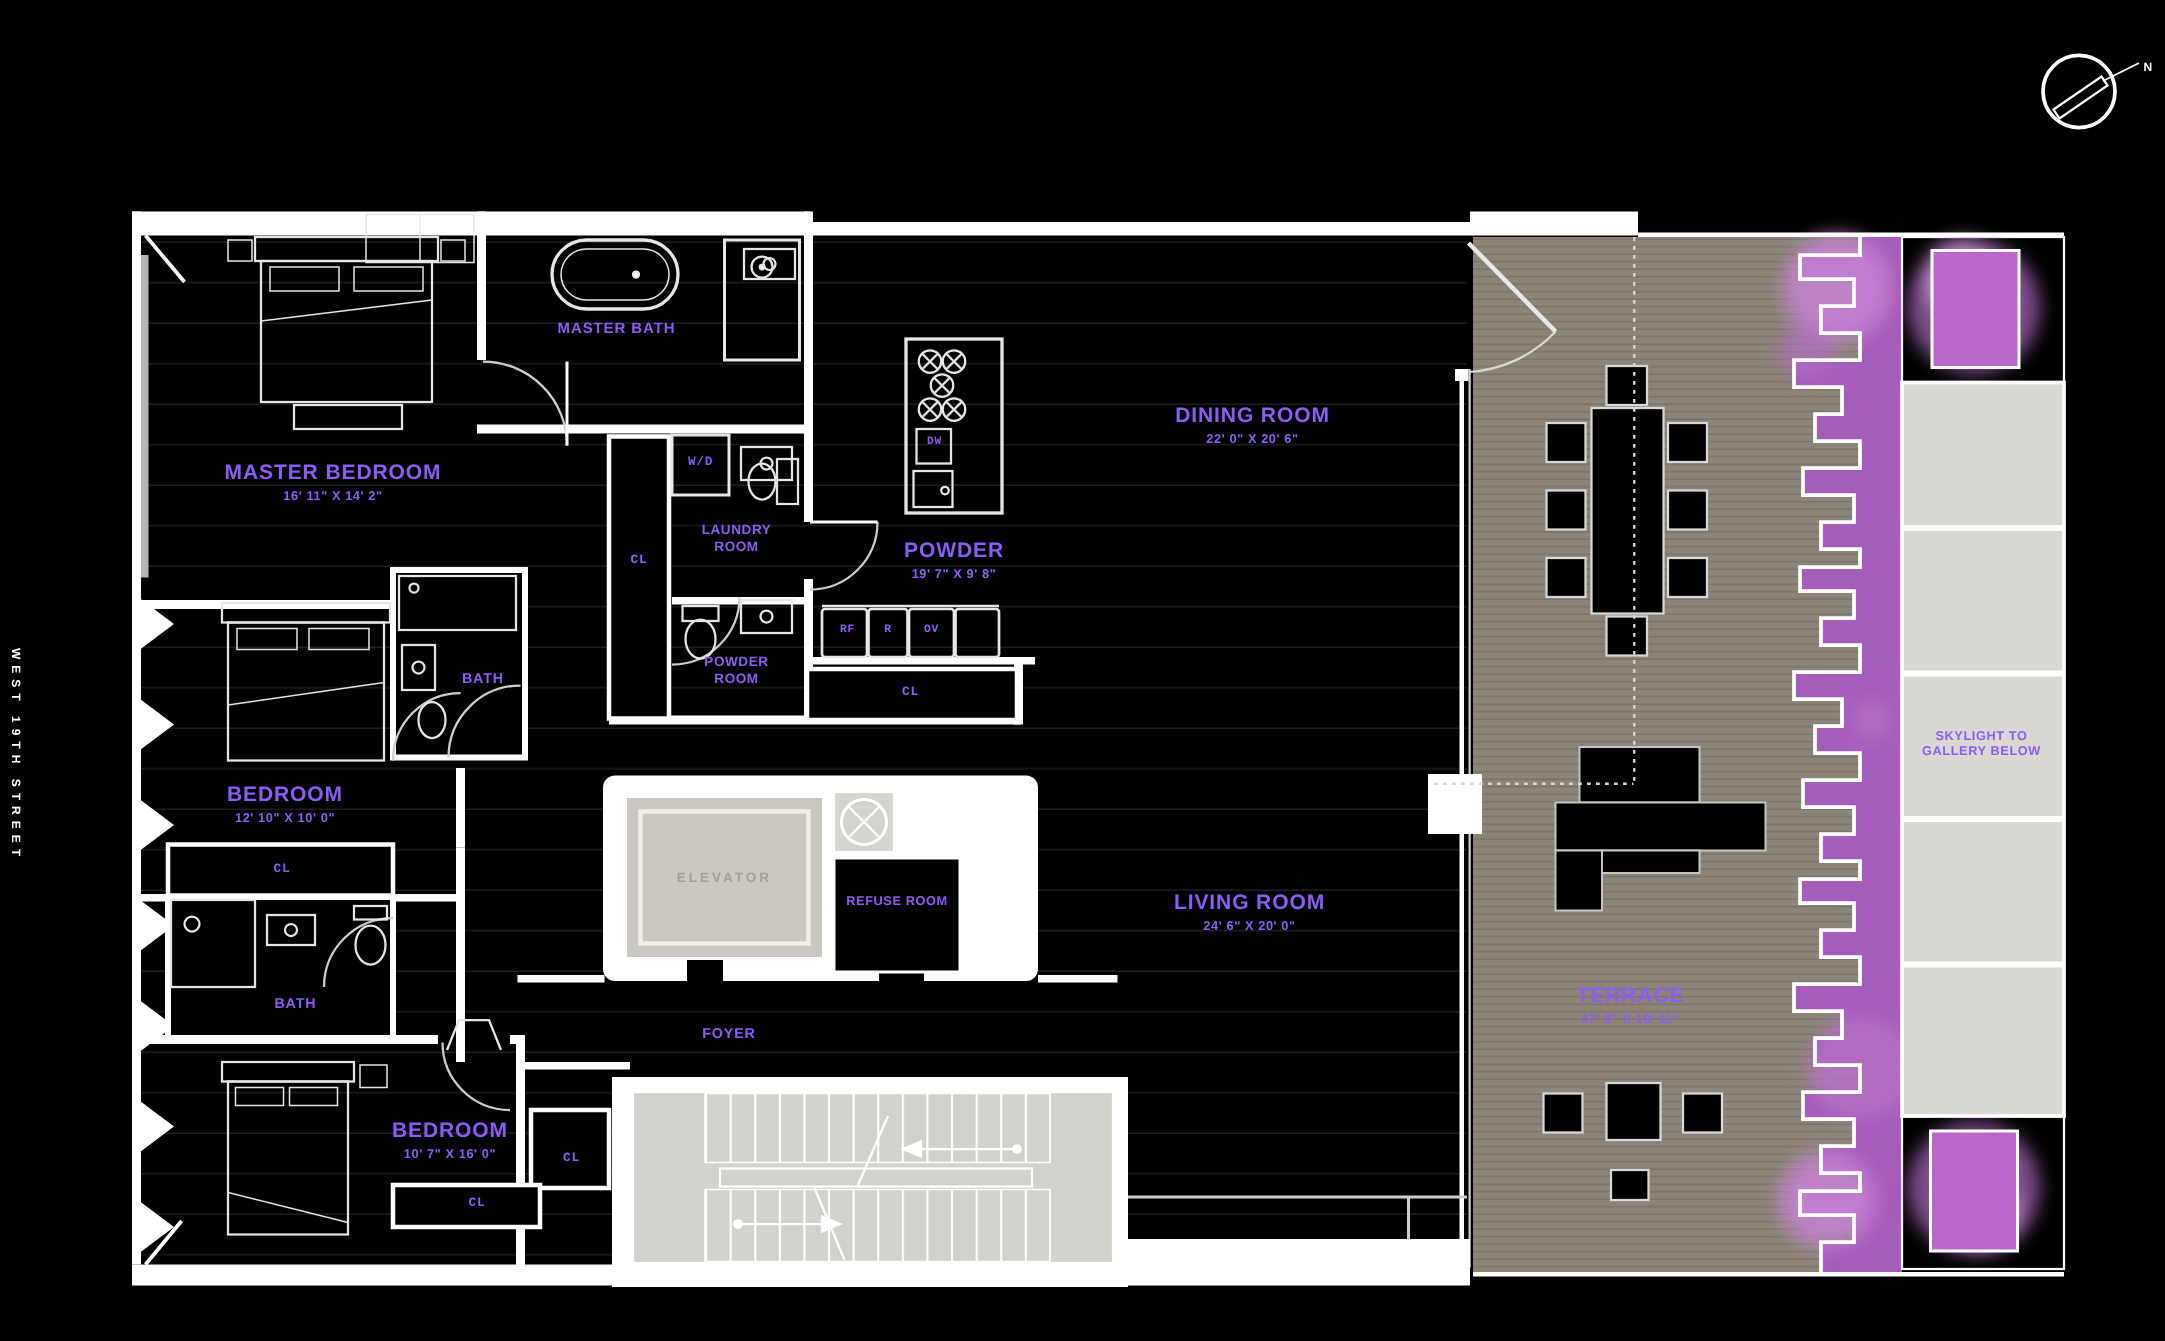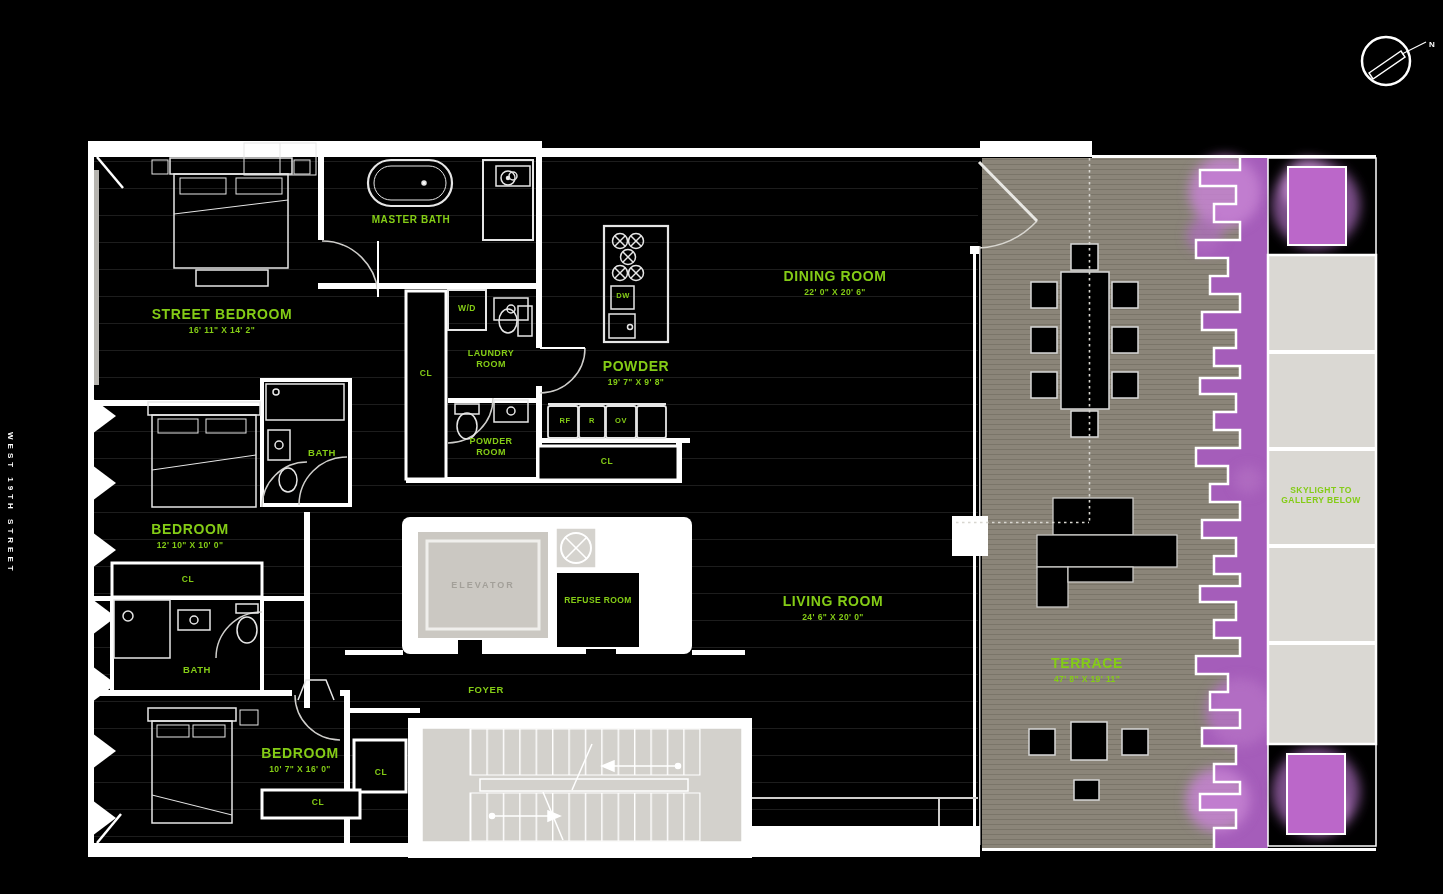--- a/index.html
+++ b/index.html
@@ -1,23 +1,23 @@
 <!DOCTYPE html>
 <html><head>
 <meta charset="utf-8">
 <style>
   html,body{margin:0;padding:0;background:#000;}
   .plan{position:relative;width:1443px;height:894px;background:#000;overflow:hidden;
         font-family:"Liberation Sans", sans-serif;}
   .plan svg{position:absolute;left:0;top:0;}
-  .lbl{position:absolute;transform:translateX(-50%);text-align:center;color:#84cc16;z-index:5;
+  .lbl{position:absolute;transform:translateX(-50%);text-align:center;color:#8b5cf6;z-index:5;
        font-weight:bold;white-space:nowrap;line-height:1.2;}
   .lbl .nm{font-size:14px;letter-spacing:.6px;}
   .lbl .dm{font-size:8.5px;letter-spacing:.4px;margin-top:2px;}
-  .lbl.small{font-size:8.5px;letter-spacing:.5px;}
+  .lbl.small{font-size:8.5px;letter-spacing:.5px;font-family:Liberation Mono, monospace;}
   .lbl.med{font-size:9.5px;letter-spacing:.6px;margin-top:11px;}
   .lbl.wrap{white-space:normal;width:74px;font-size:9px;letter-spacing:.4px;}
   .lbl.wrap2{white-space:normal;width:96px;font-size:8.5px;letter-spacing:.4px;}
   .lbl.elev{color:#a3a099;font-size:9px;letter-spacing:2px;}
   .street{position:absolute;left:6px;top:432px;color:#fff;font-weight:bold;font-size:8px;
           letter-spacing:4px;writing-mode:vertical-rl;z-index:5;}
 </style>
 </head>
 <body>
 
@@ -325,21 +325,21 @@
     <circle cx="1386" cy="61" r="24" fill="none" stroke="#fff" stroke-width="2.5"></circle>
     <polygon points="1369,73 1401,51 1405,57 1373,79" fill="#000" stroke="#fff" stroke-width="1.5"></polygon>
     <line x1="1402" y1="54" x2="1426" y2="42" stroke="#fff" stroke-width="1.2"></line>
     <text x="1429" y="47" font-size="8" font-weight="bold" fill="#fff" font-family="Liberation Sans, sans-serif">N</text>
   </g>
 </svg>
 
 <div class="street">WEST 19TH STREET</div>
 
 <div class="lbl" style="left:222px;top:306px">
-  <div class="nm">STREET BEDROOM</div>
+  <div class="nm">MASTER BEDROOM</div>
   <div class="dm">16' 11" X 14' 2"</div>
 </div>
 <div class="lbl" style="left:411px;top:214px">
   <div class="nm" style="font-size:10px">MASTER BATH</div>
 </div>
 <div class="lbl small" style="left:467px;top:303px">W/D</div>
 <div class="lbl wrap" style="left:491px;top:348px">LAUNDRY ROOM</div>
 <div class="lbl small" style="left:426px;top:368px">CL</div>
 <div class="lbl wrap" style="left:491px;top:436px">POWDER ROOM</div>
 <div class="lbl" style="left:636px;top:358px">

